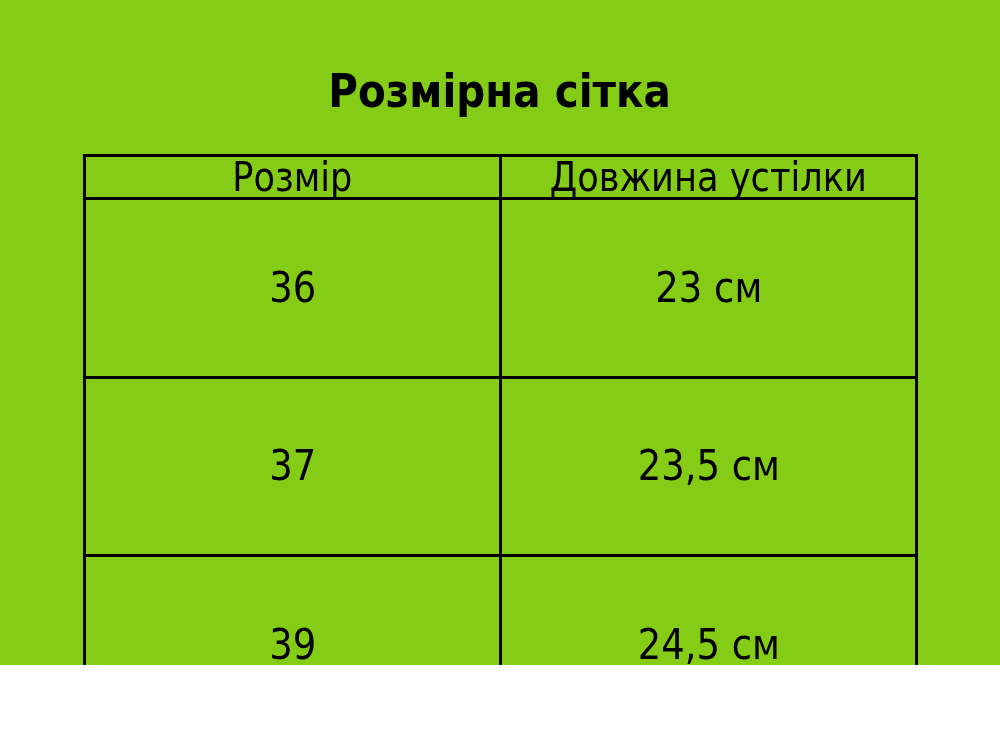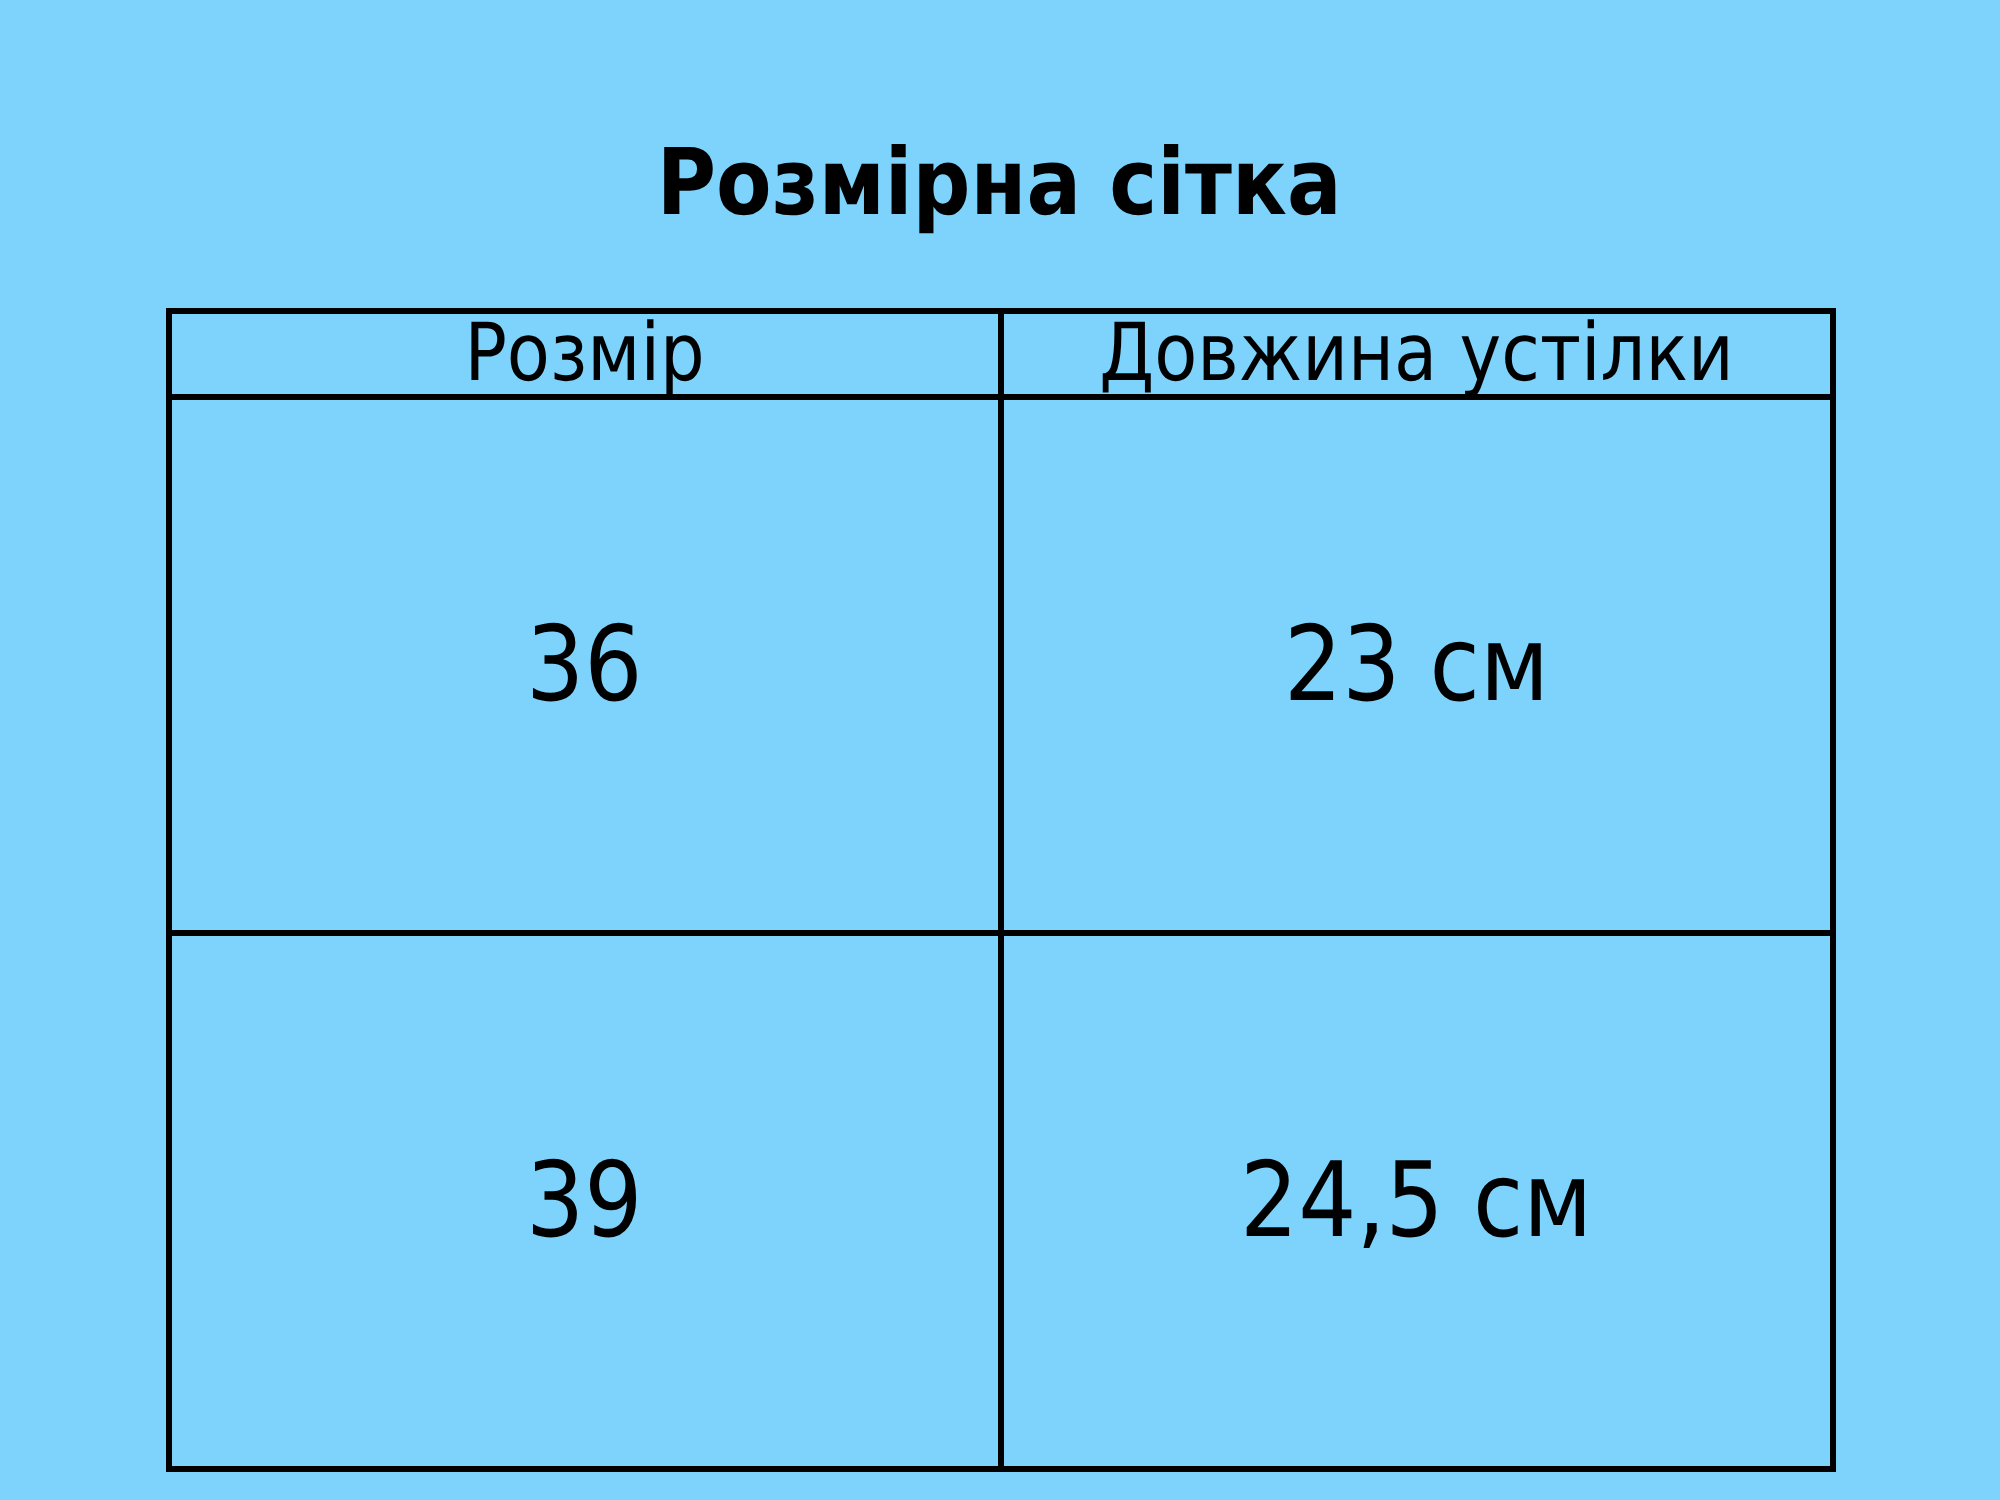--- a/index.html
+++ b/index.html
@@ -3,22 +3,22 @@
 <meta charset="utf-8">
 <style>
   html, body {
     margin: 0;
     padding: 0;
     background: #ffffff;
   }
   .page {
     position: relative;
     width: 1000px;
-    height: 750px;
-    background: #7dd3fc;
+    height: 665px;
+    background: #84cc16;
     color: #000000;
     font-family: "DejaVu Sans", "Liberation Sans", sans-serif;
     overflow: hidden;
   }
   .title {
     position: absolute;
     top: 60px;
     left: 0;
     width: 1000px;
     text-align: center;
@@ -43,21 +43,21 @@
     border-collapse: collapse;
     table-layout: fixed;
   }
   .size-table th,
   .size-table td {
     border: 3px solid #000000;
     text-align: center;
     vertical-align: middle;
     padding: 0;
     font-weight: normal;
-    font-size: 52px;
+    font-size: 42px;
     line-height: 1;
   }
   .size-table thead th {
     font-size: 40px;
   }
 </style>
 </head>
 <body>
 
 <div class="page">
@@ -85,20 +85,28 @@
       <tr>
         <td>
           <span class="condensed">36</span>
         </td>
         <td>
           <span class="condensed">23 см</span>
         </td>
       </tr>
       <tr>
         <td>
+          <span class="condensed">37</span>
+        </td>
+        <td>
+          <span class="condensed">23,5 см</span>
+        </td>
+      </tr>
+      <tr>
+        <td>
           <span class="condensed">39</span>
         </td>
         <td>
           <span class="condensed">24,5 см</span>
         </td>
       </tr>
     </tbody>
   </table>
 
 </div>

